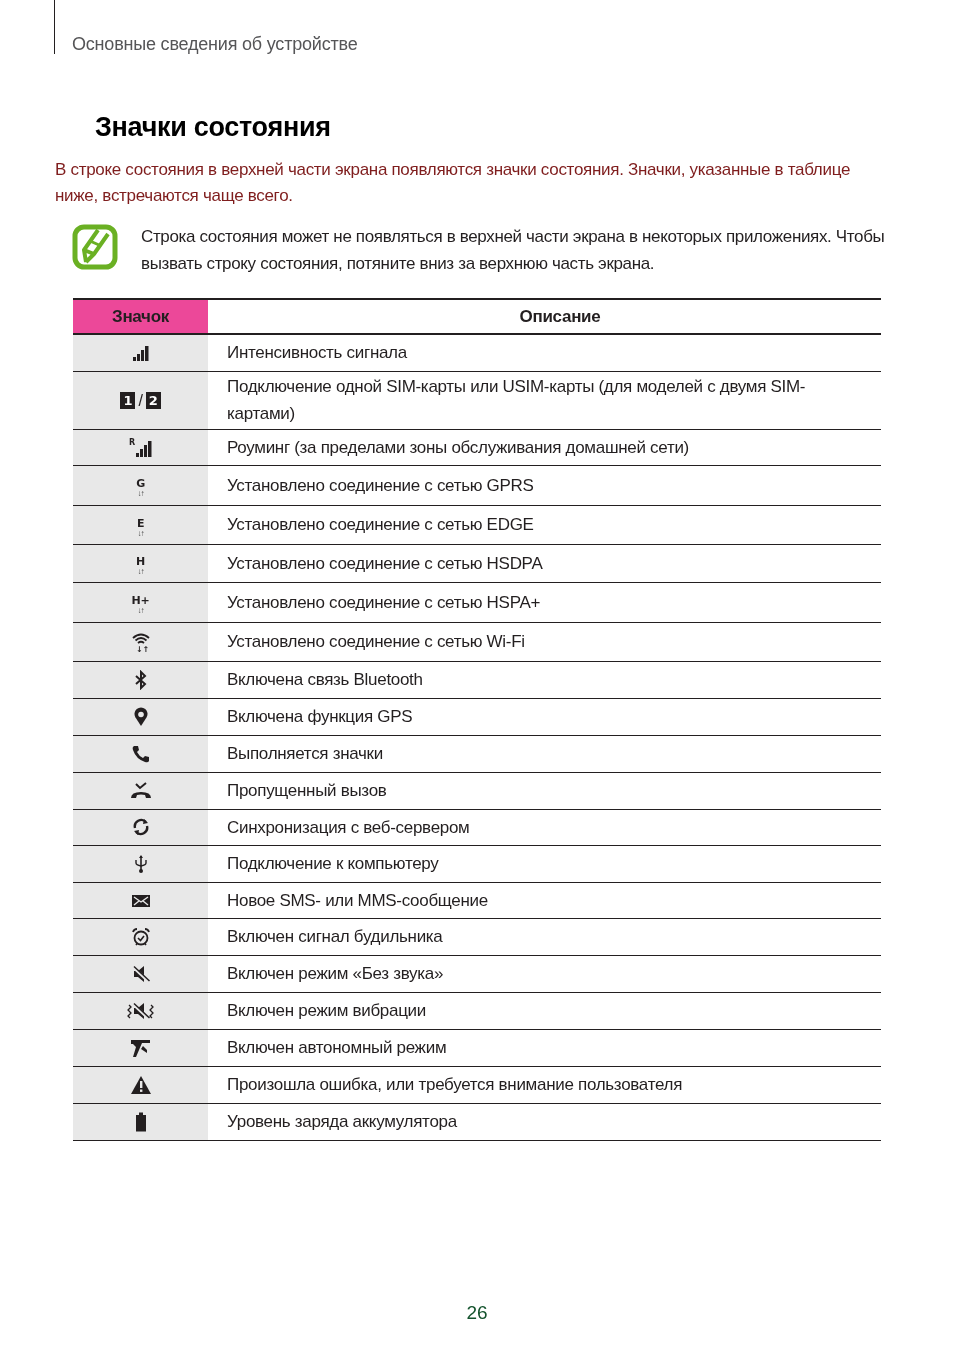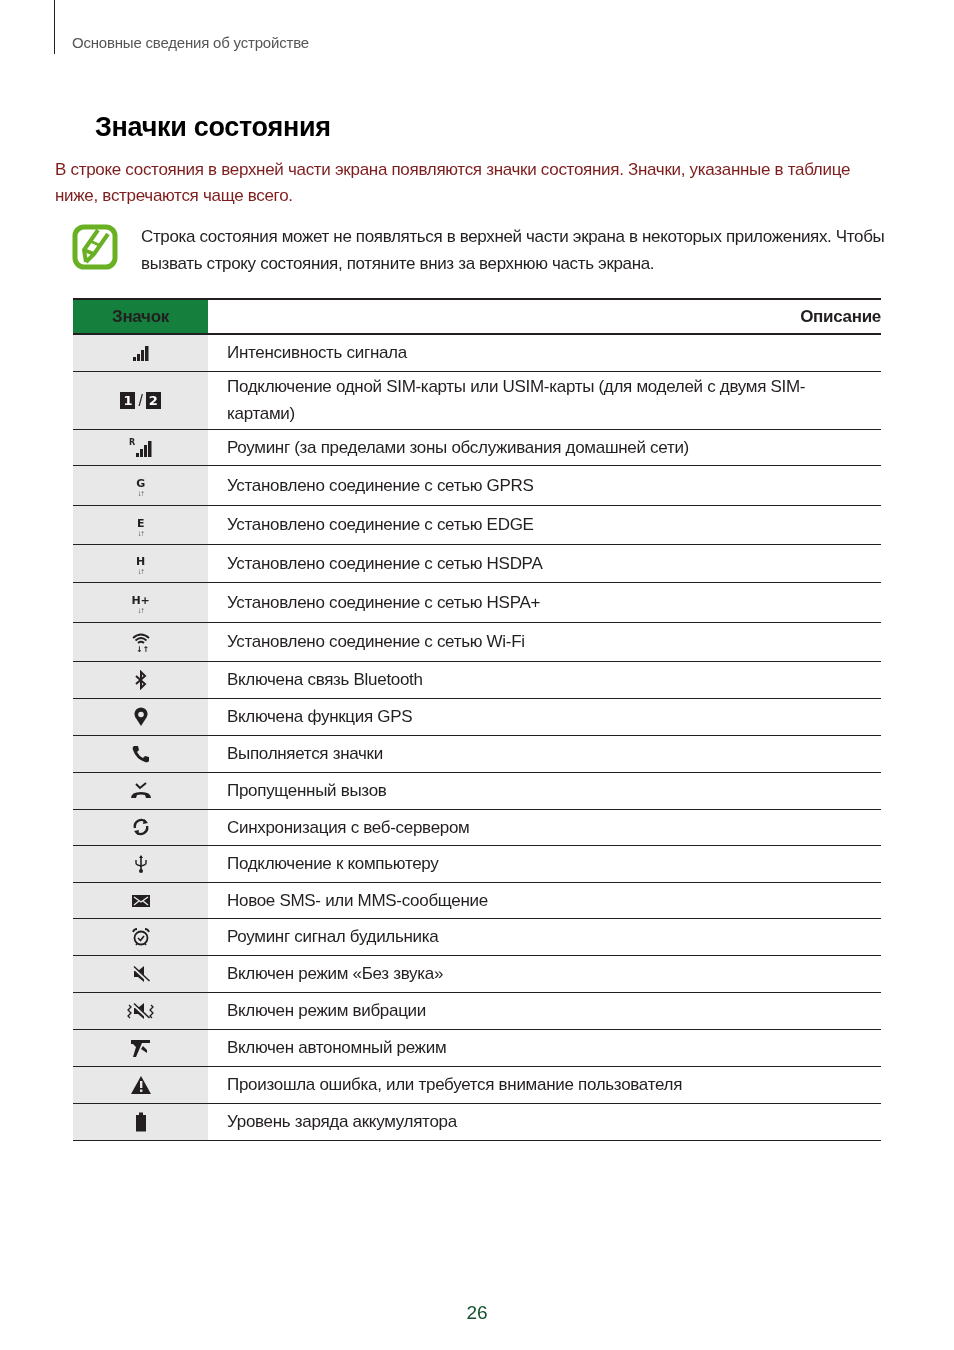--- a/index.html
+++ b/index.html
@@ -1,30 +1,30 @@
 <!DOCTYPE html>
 <html><head>
 <meta charset="utf-8">
 <style>
   html, body { margin: 0; padding: 0; background: #ffffff; }
   body { width: 954px; height: 1350px; position: relative; overflow: hidden;
          font-family: "Liberation Sans", "DejaVu Sans", sans-serif; color: #231f20; }
   .margin-line { position: absolute; left: 54px; top: 0; width: 1px; height: 54px; background: #231f20; }
-  .running-head { position: absolute; left: 72px; top: 34px; font-size: 15px; color: #555557; letter-spacing: -0.2px; }
+  .running-head { position: absolute; left: 72px; top: 34px; font-size: 18px; color: #555557; letter-spacing: -0.2px; }
   .section-title { position: absolute; left: 72px; top: 112px; font-size: 27px; font-weight: bold; color: #000000; letter-spacing: -0.3px; margin-left: 23px; }
   .intro { position: absolute; left: 55px; top: 157px; width: 800px; font-size: 17px; line-height: 26px; color: #7f1d1d; letter-spacing: -0.3px; }
   .note-icon { position: absolute; left: 72px; top: 224px; width: 46px; height: 46px; }
   .note-text { position: absolute; left: 141px; top: 223px; width: 760px; font-size: 17px; line-height: 27px; letter-spacing: -0.35px; }
 
   table.status { position: absolute; left: 73px; top: 298px; width: 808px; border-collapse: collapse;
                  font-size: 17px; letter-spacing: -0.3px; }
   table.status th, table.status td { padding: 0; vertical-align: middle; }
   table.status thead tr { border-top: 2px solid #231f20; border-bottom: 2px solid #231f20; height: 35px; }
-  table.status th.c-icon { background: #15803d; width: 135px; text-align: center; font-weight: bold; }
-  table.status th.c-desc { text-align: right; padding-left: 31px; font-weight: bold; }
+  table.status th.c-icon { background: #ec4899; width: 135px; text-align: center; font-weight: bold; }
+  table.status th.c-desc { text-align: center; padding-left: 31px; font-weight: bold; }
   table.status tbody tr { border-bottom: 1.5px solid #231f20; }
   table.status td.c-icon { background: #e8e8e8; width: 135px; text-align: center; }
   table.status td.c-desc { padding-left: 19px; line-height: 27px; padding-right: 40px; }
   .ico { display: inline-block; vertical-align: middle; }
   .ico svg { display: block; }
   .net { display: inline-flex; flex-direction: column; align-items: center; line-height: 1; }
   .net .lbl { font-weight: bold; font-size: 11px; font-family: "DejaVu Sans", sans-serif; }
   .net .arr { font-size: 8px; color: #444; margin-top: 1px; letter-spacing: -1px; }
   .sim-pair { display: inline-flex; align-items: center; gap: 3px; font-size: 16px; }
   .sim-box { display: inline-block; width: 15px; height: 17px; background: #231f20; color: #fff; font-weight: bold;
@@ -185,21 +185,21 @@
     </tr>
     <tr style="height:37px">
       <td class="c-icon"><span class="ico">
         <svg width="20" height="20" viewBox="0 0 20 20">
               <circle cx="10" cy="11" r="6.5" fill="none" stroke="#231f20" stroke-width="1.8"></circle>
               <path d="M7 11 L9.5 13.5 L13 9" fill="none" stroke="#231f20" stroke-width="1.6"></path>
               <path d="M2 5 Q3 2 6 2" fill="none" stroke="#231f20" stroke-width="1.8"></path>
               <path d="M18 5 Q17 2 14 2" fill="none" stroke="#231f20" stroke-width="1.8"></path>
               <path d="M5 18 L6.5 16 M15 18 L13.5 16" stroke="#231f20" stroke-width="1.6"></path>
             </svg></span></td>
-      <td class="c-desc">Роуминг сигнал будильника</td>
+      <td class="c-desc">Включен сигнал будильника</td>
     </tr>
     <tr style="height:37px">
       <td class="c-icon"><span class="ico">
         <svg width="20" height="20" viewBox="0 0 20 20">
               <path d="M3 7 L7 7 L13 2 L13 18 L7 13 L3 13 Z" fill="#231f20"></path>
               <line x1="2" y1="3" x2="18" y2="18" stroke="#e8e8e8" stroke-width="3"></line>
               <line x1="3" y1="2.5" x2="18.5" y2="17" stroke="#231f20" stroke-width="1.5"></line>
             </svg></span></td>
       <td class="c-desc">Включен режим «Без звука»</td>
     </tr>

